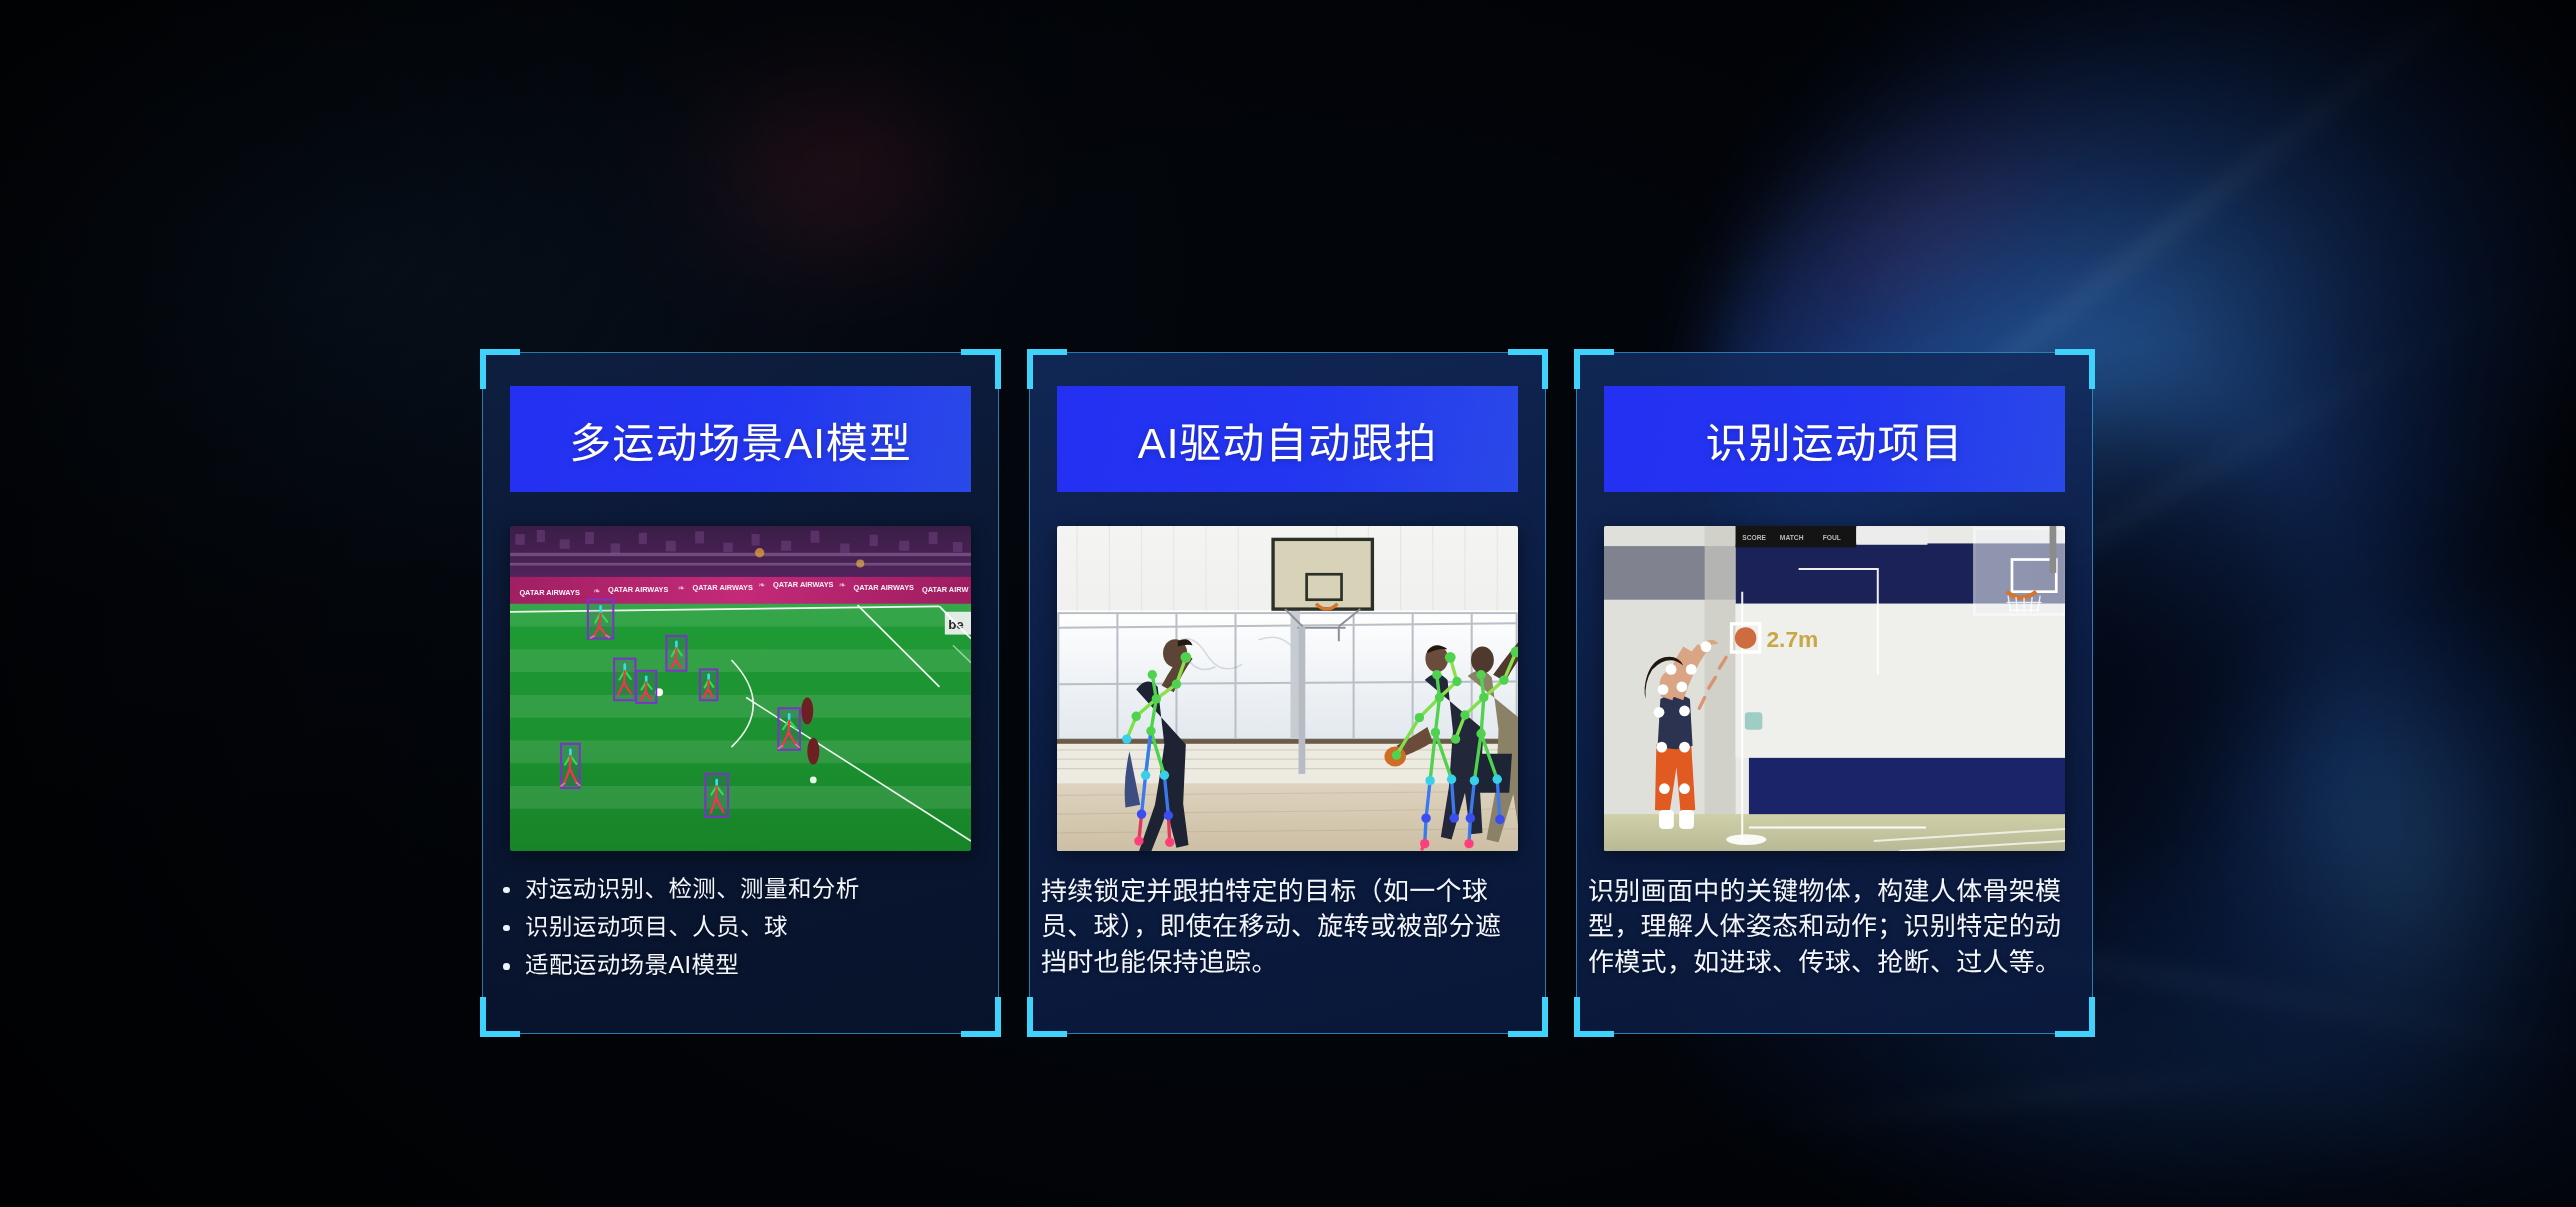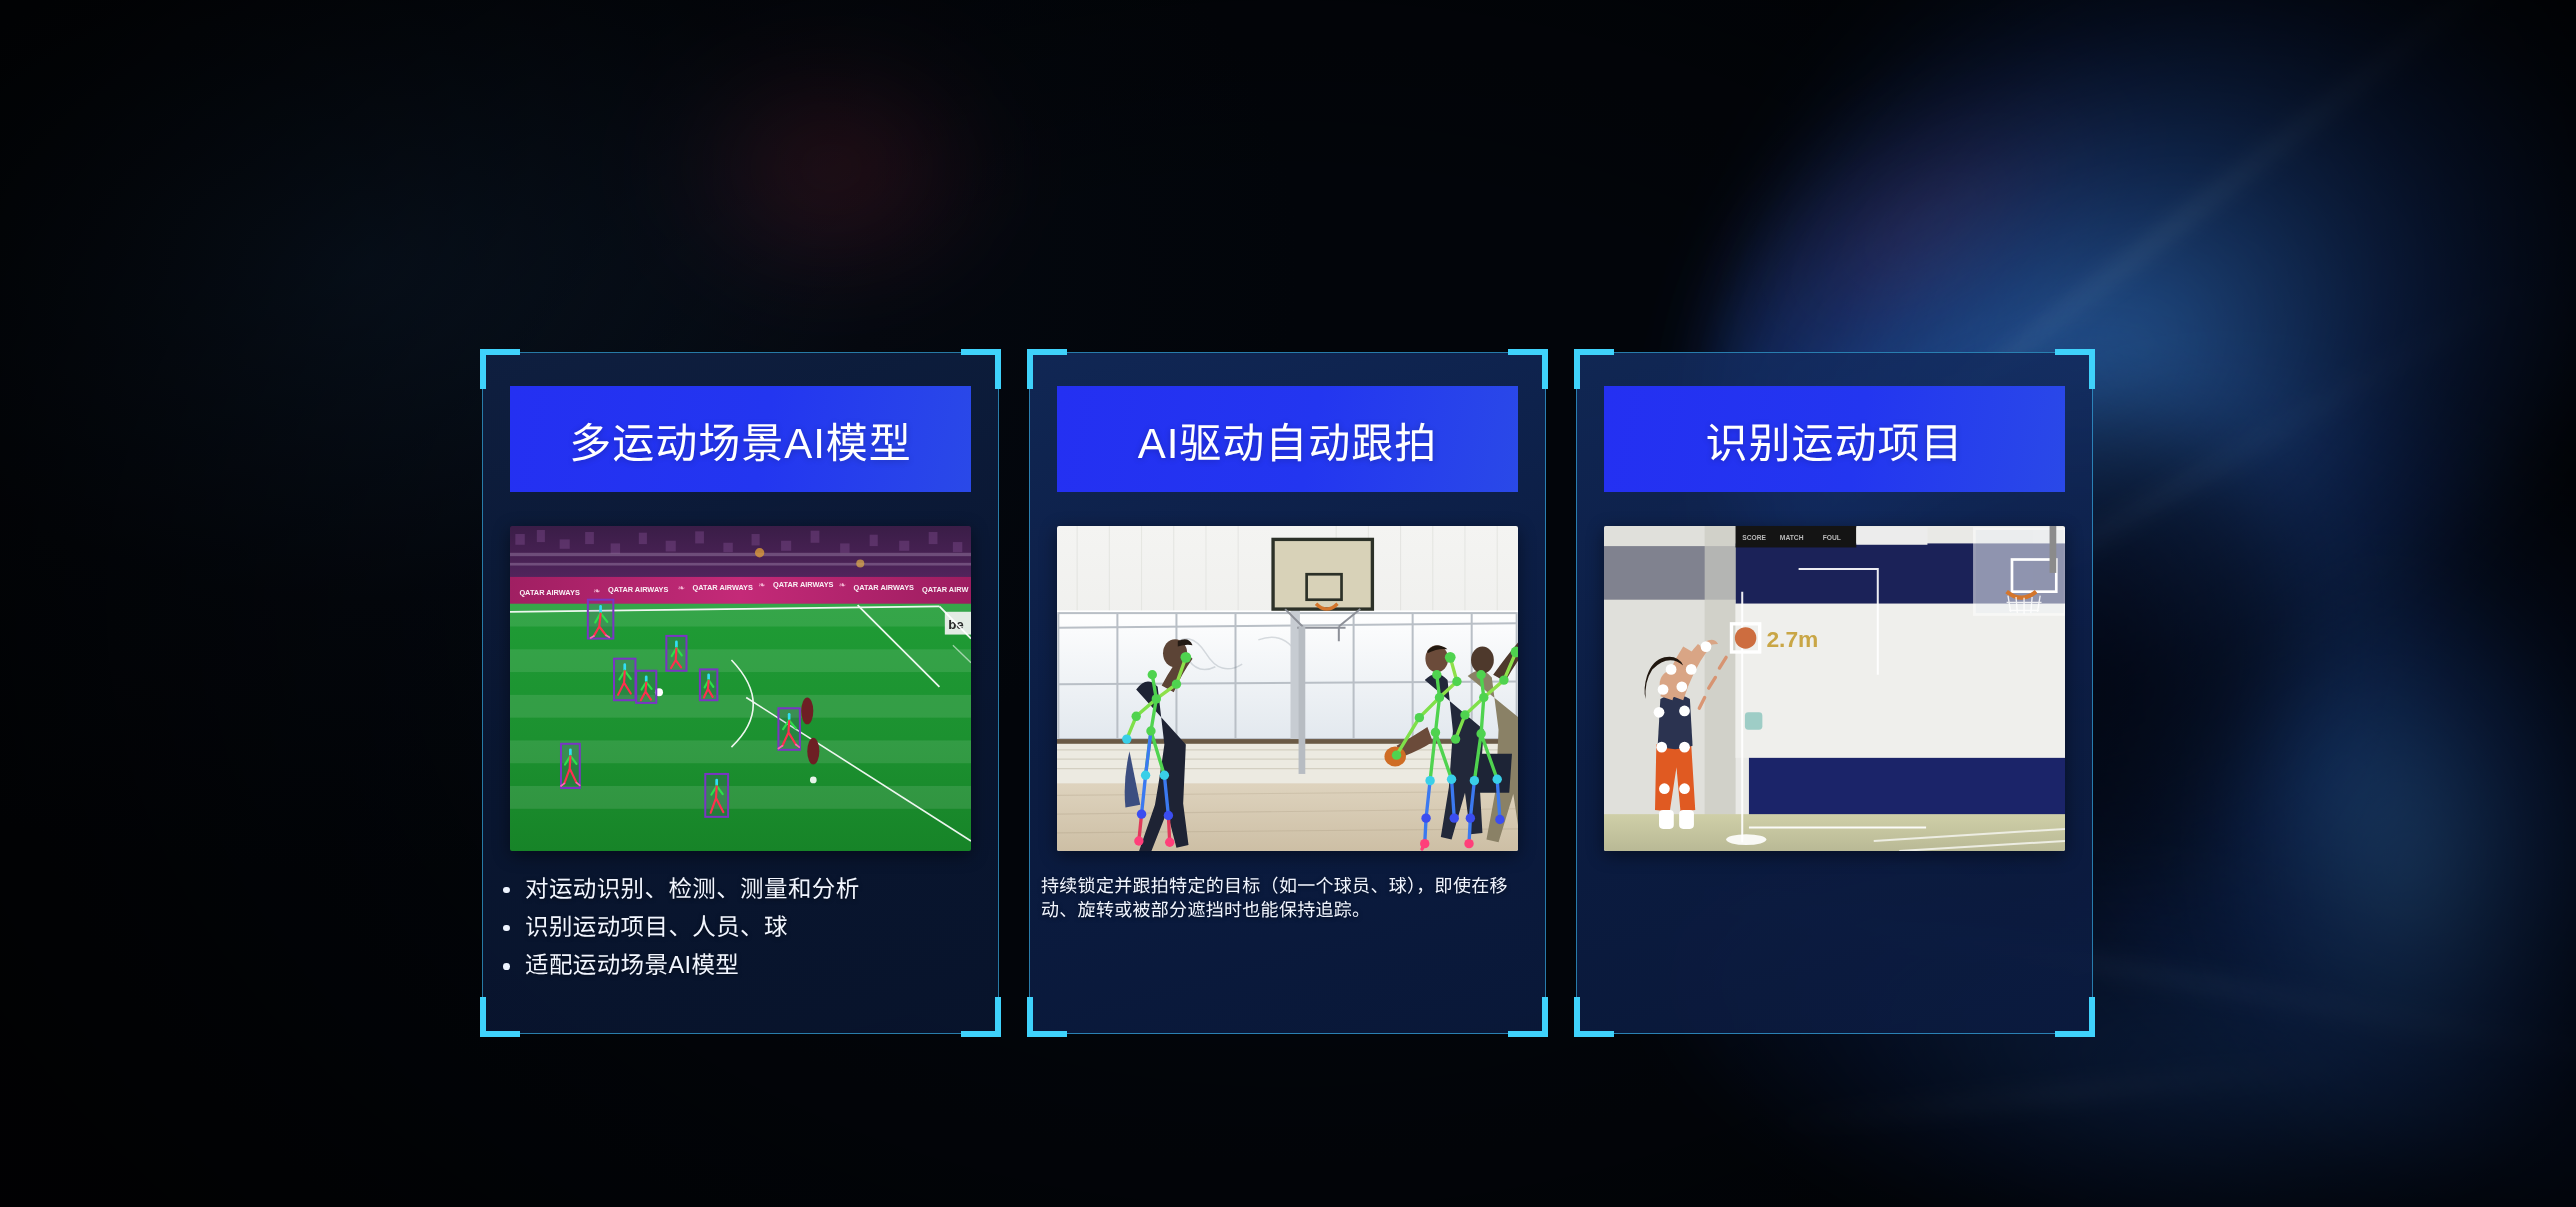--- a/index.html
+++ b/index.html
@@ -77,21 +77,21 @@
   .card-media{position:absolute;left:28px;top:174px;width:461px;height:325px;overflow:hidden;
     background:#06101f;border-radius:2px;box-shadow:0 4px 17.4px rgba(0,0,0,.45);}
   .card-media svg{display:block;width:100%;height:100%;}
 
   .card-body{position:absolute;left:12px;right:21.5px;top:522px;}
   .blist{list-style:none;}
   .blist li{position:relative;padding-left:31px;color:#f2f6ff;font-size:23.5px;line-height:1.28;
     margin-bottom:8px;letter-spacing:0.4px;text-shadow:0 1.3px 4px rgba(0,0,0,.5);}
   .blist li::before{content:"";position:absolute;left:9.4px;top:12.7px;width:6.7px;height:6.7px;
     border-radius:50%;background:#eef4ff;}
-  .ptext{color:#f2f6ff;font-size:18px;line-height:1.36;letter-spacing:0.3px;
+  .ptext{color:#f2f6ff;font-size:26px;line-height:1.36;letter-spacing:0.3px;
     text-shadow:0 1.3px 4px rgba(0,0,0,.5);}
 </style>
 </head>
 <body>
 
 <div class="bg-root">
   <div class="swirl s1"></div>
   <div class="swirl s2"></div>
   <div class="swirl s3"></div>
   <div class="swirl s4"></div>
@@ -578,16 +578,19 @@
           <circle cx="90" cy="392" r="8"></circle>
             <circle cx="120" cy="392" r="8"></circle>
           <circle cx="130" cy="214" r="8"></circle>
             <circle cx="152" cy="180" r="8"></circle>
         </g>
 
         <rect x="210" y="278" width="26" height="26" rx="5" fill="#8fc7c0" opacity=".85"></rect>
       </svg>
     </div>
 
+    <div class="card-body">
+      <p class="ptext">识别画面中的关键物体，构建人体骨架模型，理解人体姿态和动作；识别特定的动作模式，如进球、传球、抢断、过人等。</p>
+    </div>
   </div>
 
 </div>
 
 
 </body></html>

